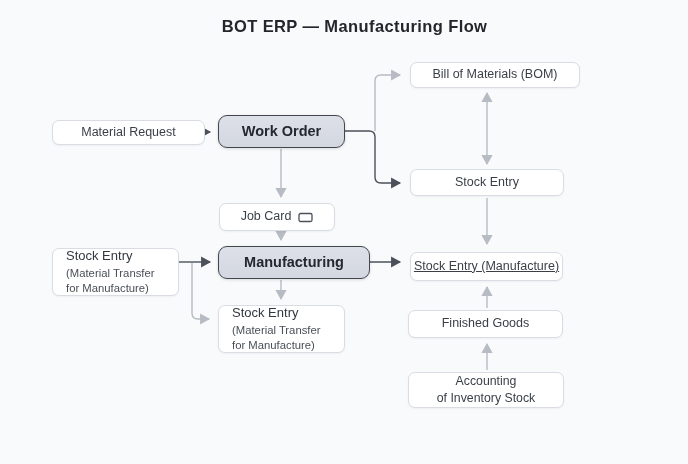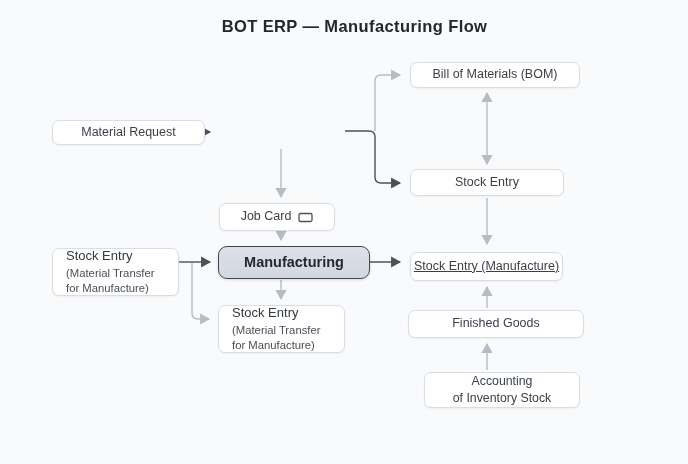--- a/index.html
+++ b/index.html
@@ -65,20 +65,23 @@
       <path d="M346 262 H400" stroke="#4b505a" marker-end="url(#ah-dark)"></path>
       <path d="M487 308 V287" stroke="#b6bbc4" marker-end="url(#ah-light)"></path>
       <path d="M487 370 V344" stroke="#b6bbc4" marker-end="url(#ah-light)"></path>
     </g>
   </svg>
 
   <div class="node" style="left:52px;top:120px;width:153px;height:25px;">
     <span>Material Request</span>
   </div>
 
+  <div class="node highlight" style="left:218px;top:115px;width:127px;height:33px;">
+    <span>Work Order</span>
+  </div>
 
   <div class="node" style="left:410px;top:62px;width:170px;height:26px;">
     <span>Bill of Materials (BOM)</span>
   </div>
 
   <div class="node" style="left:410px;top:169px;width:154px;height:27px;">
     <span>Stock Entry</span>
   </div>
 
   <div class="node" style="left:219px;top:203px;width:116px;height:28px;">
@@ -101,22 +104,22 @@
   <div class="node" style="left:410px;top:252px;width:153px;height:29px;text-decoration:underline;">
     <span>Stock Entry (Manufacture)</span>
   </div>
 
   <div class="node multi" style="left:218px;top:305px;width:127px;height:48px;">
     <span class="main">Stock Entry</span>
     <span class="sub">(Material Transfer</span>
     <span class="sub">for Manufacture)</span>
   </div>
 
-  <div class="node" style="left:408px;top:310px;width:176px;height:28px;">
+  <div class="node" style="left:408px;top:310px;width:155px;height:28px;">
     <span>Finished Goods</span>
   </div>
 
-  <div class="node twoLine" style="left:408px;top:372px;width:156px;height:36px;margin-left:16px;">
+  <div class="node twoLine" style="left:408px;top:372px;width:156px;height:36px;">
     <span>Accounting</span>
     <span>of Inventory Stock</span>
   </div>
 
 </div>
 
 </body></html>

